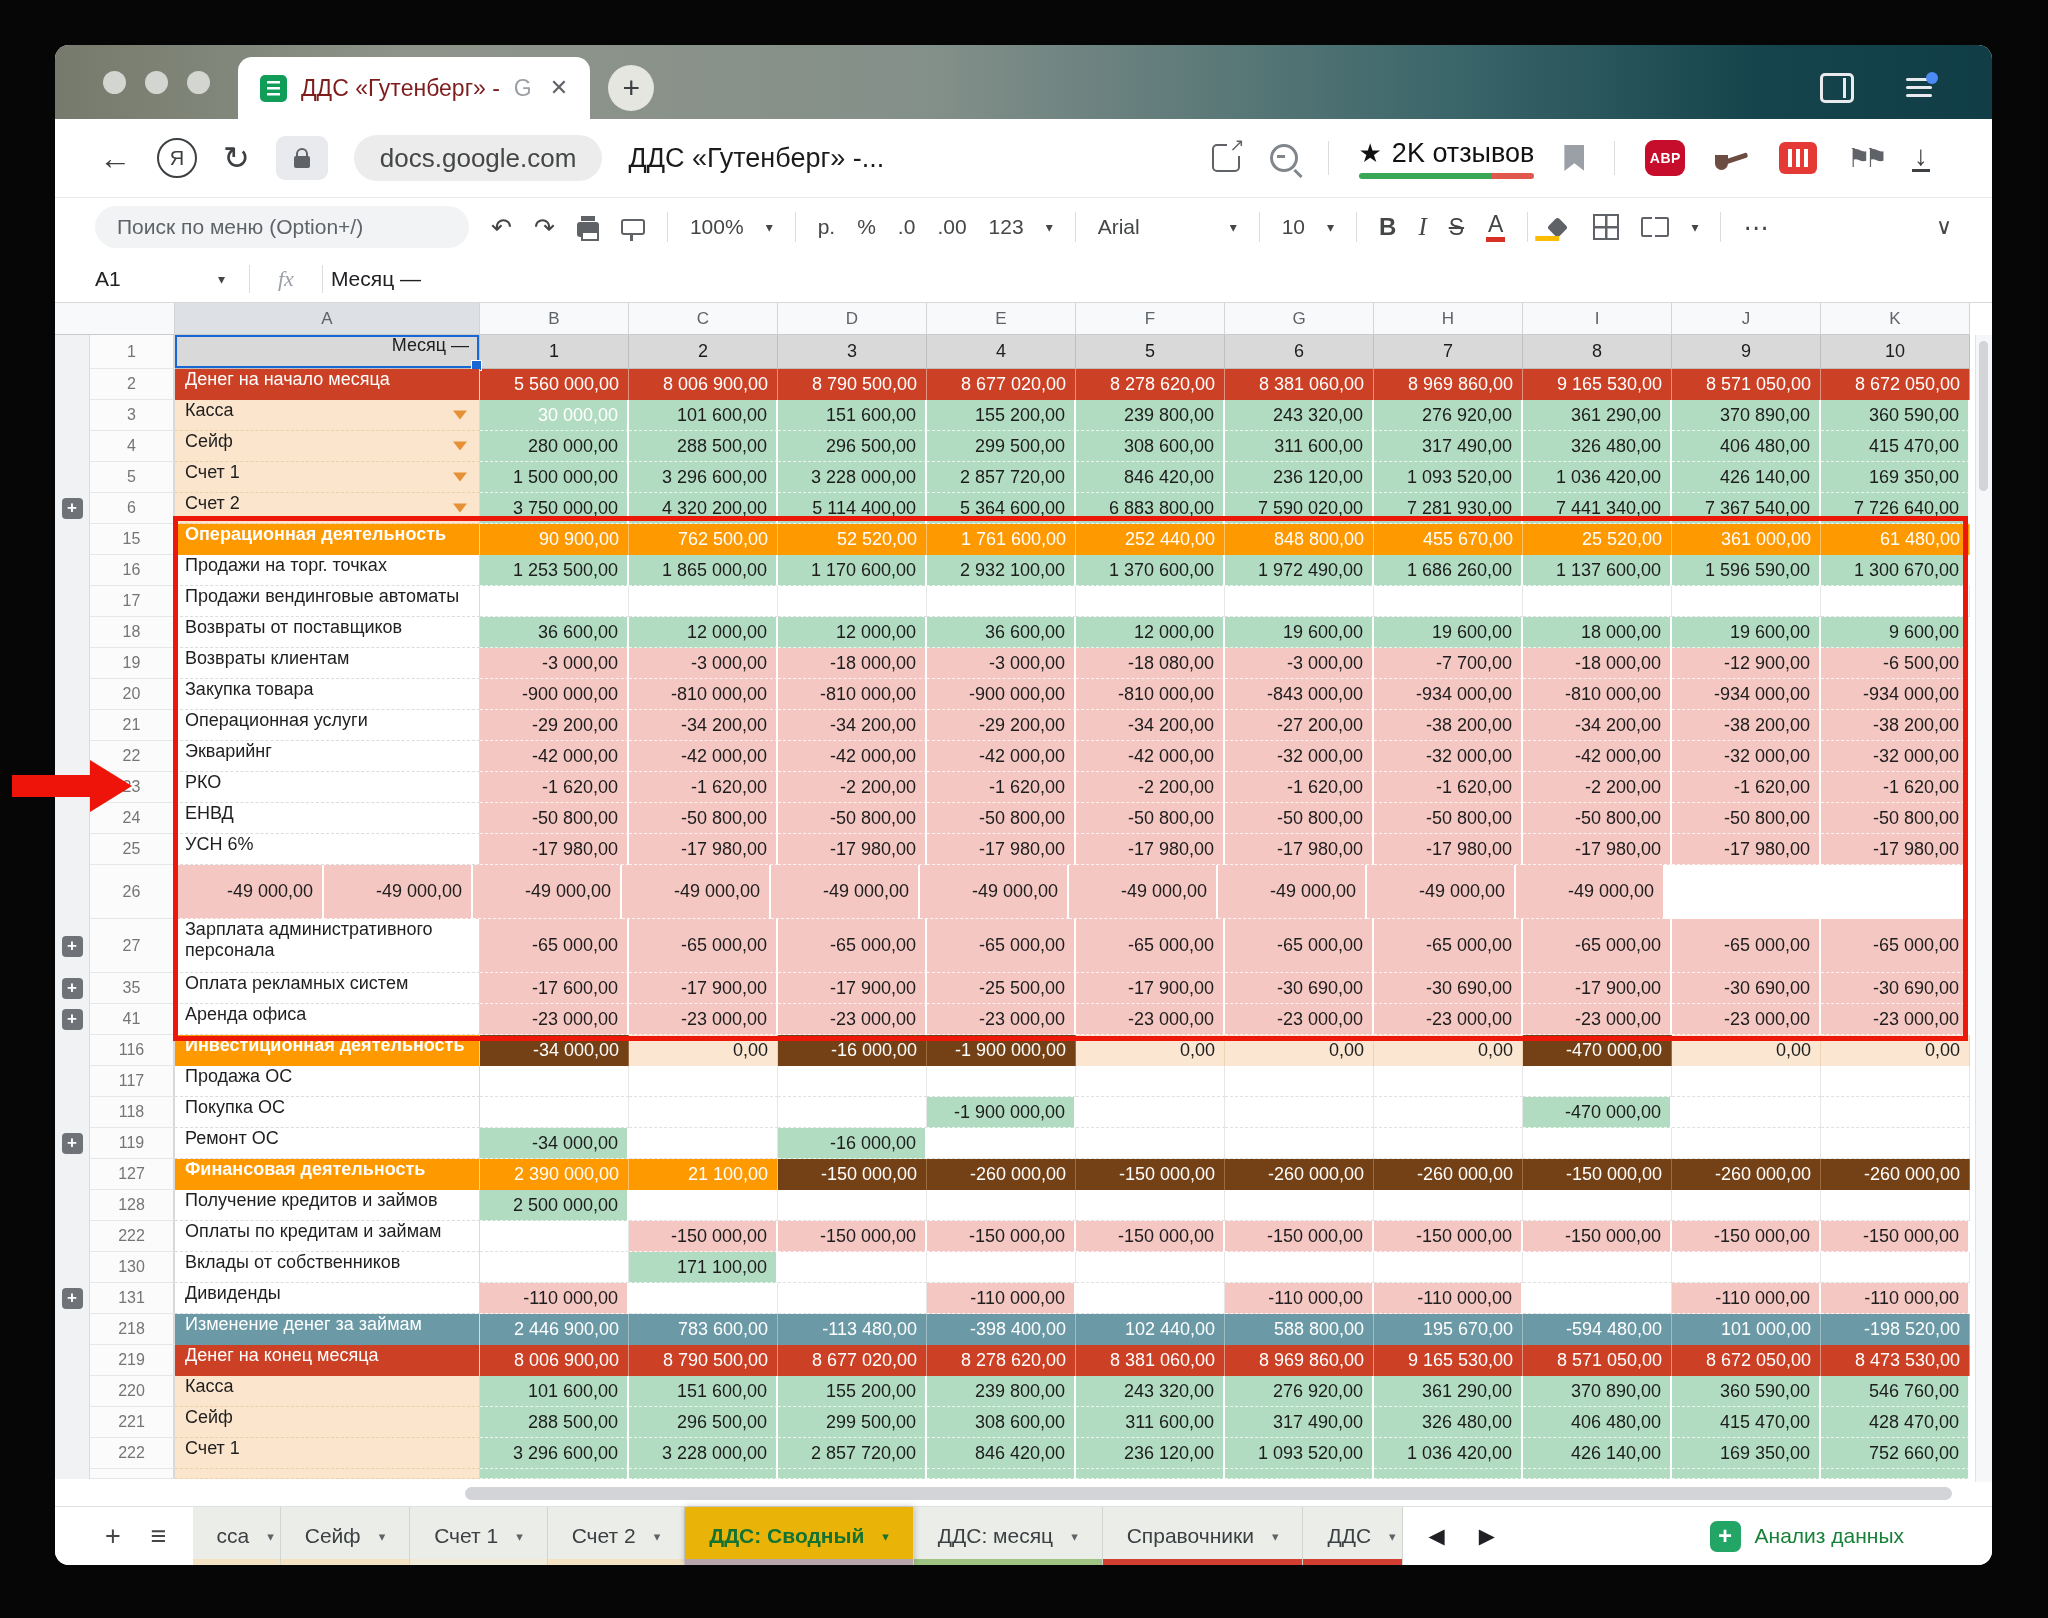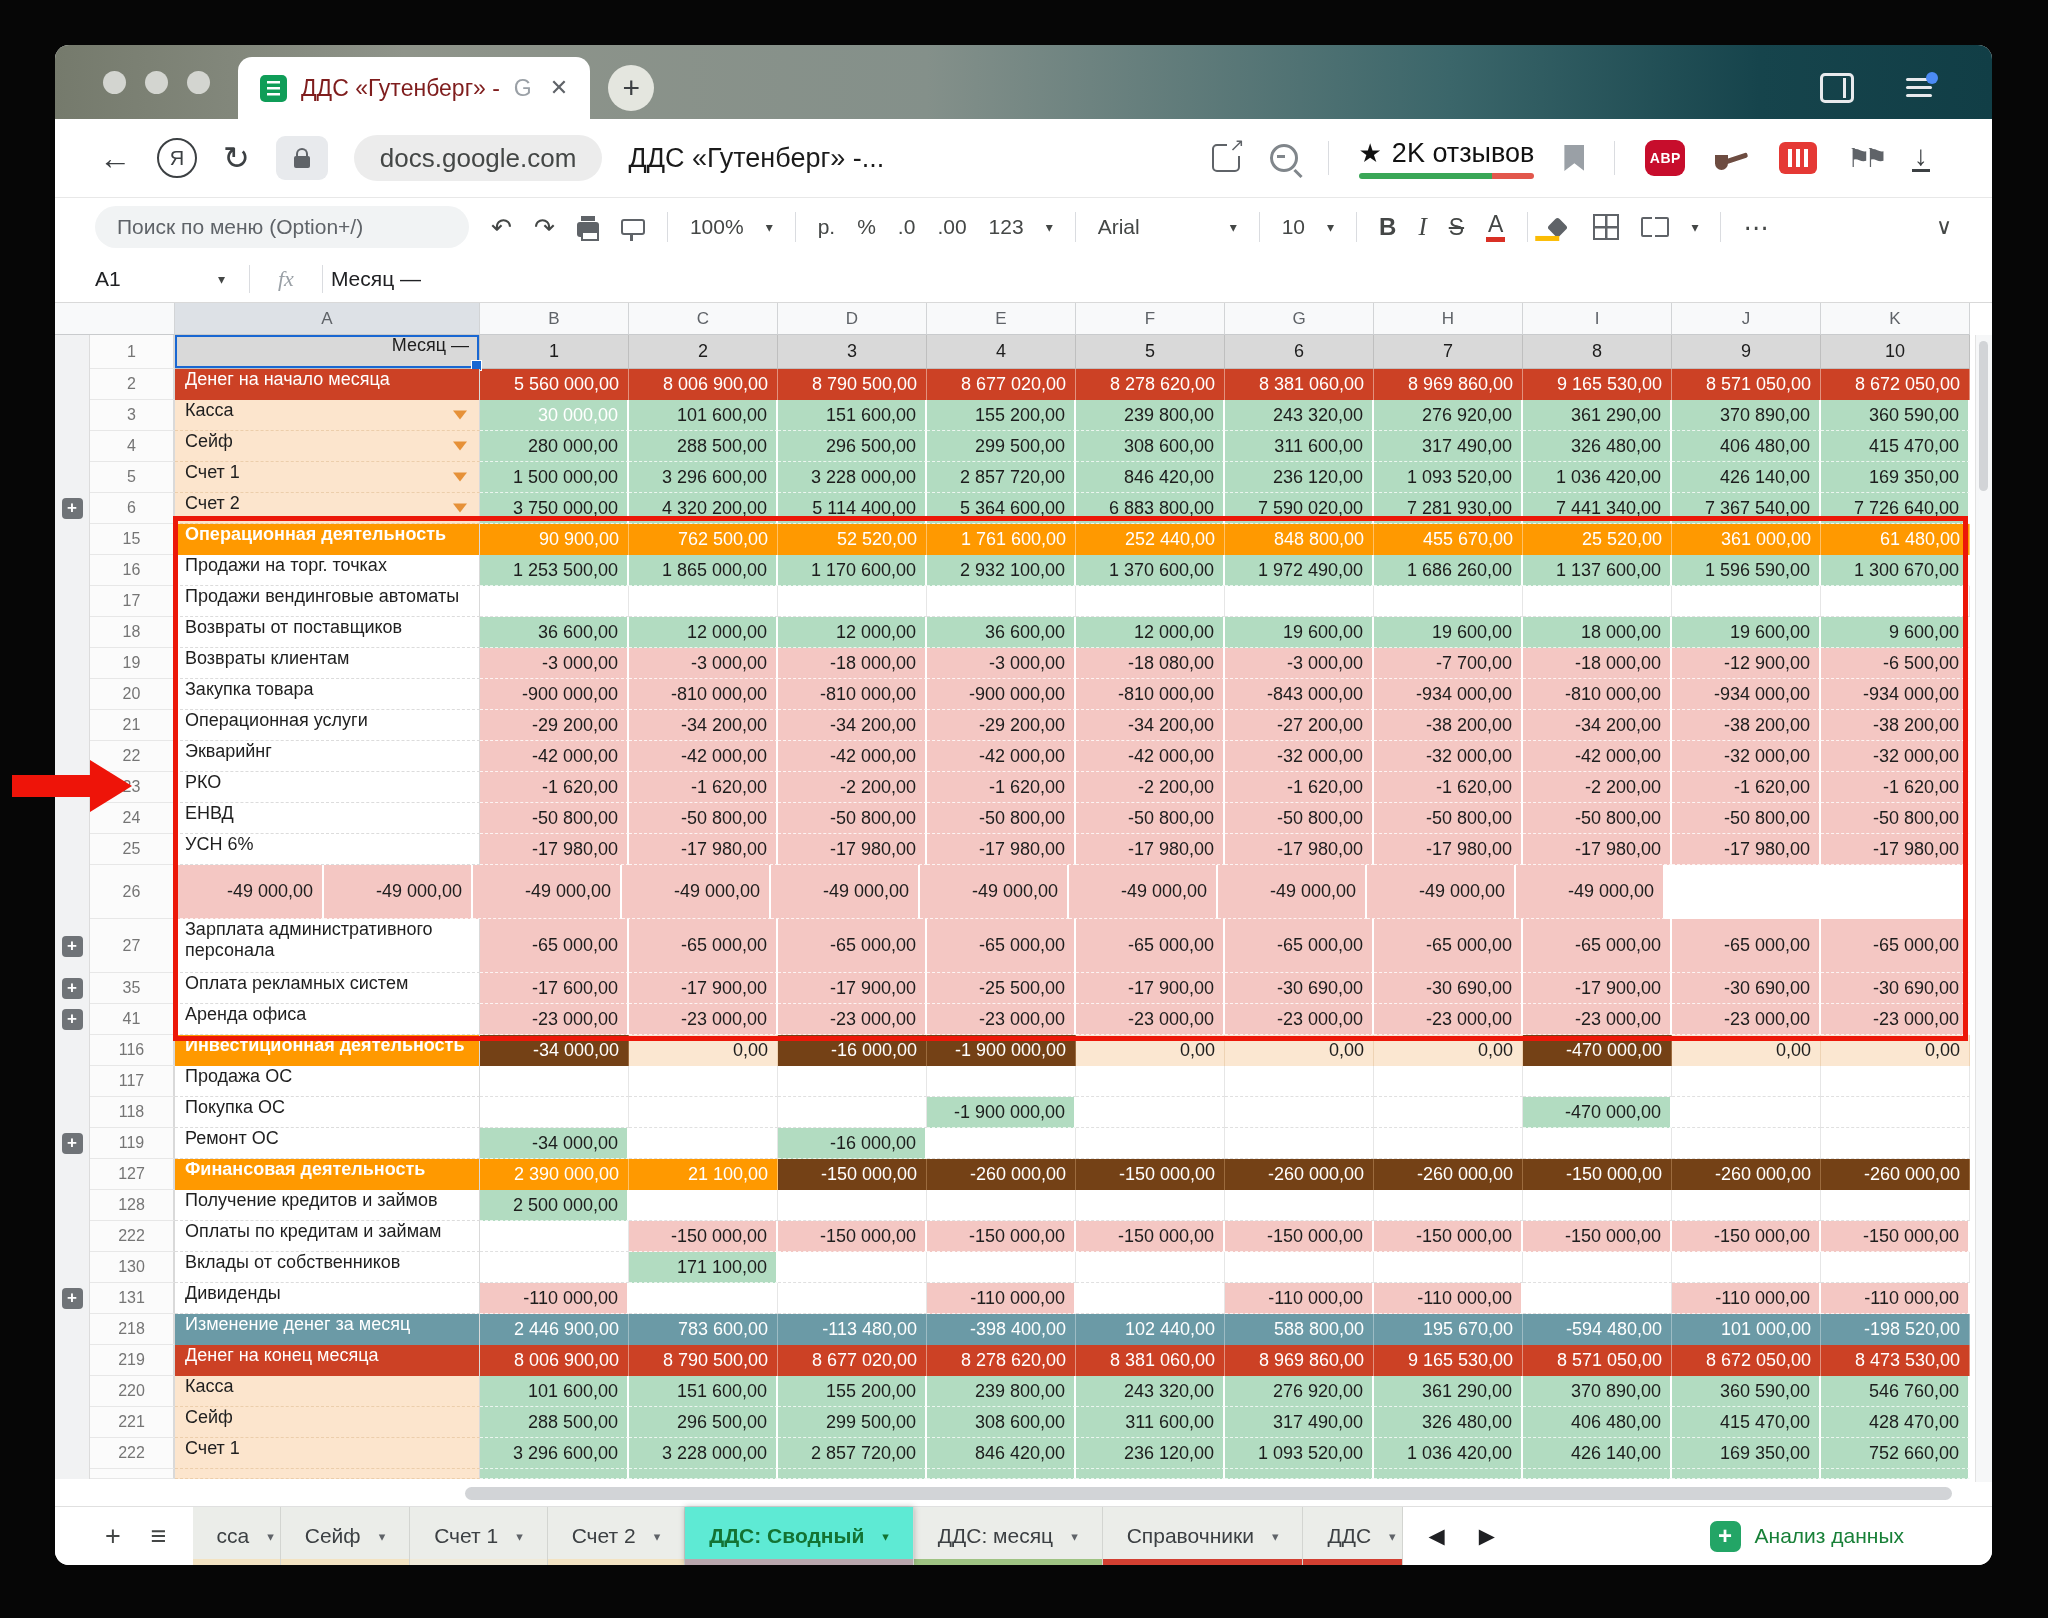--- a/index.html
+++ b/index.html
@@ -160,21 +160,21 @@
                    border-bottom:26px solid transparent;border-left:42px solid #ee1409;}
 
   
   .sheetbar{height:58px;flex:0 0 58px;background:#fff;border-top:1px solid #e0e0e0;display:flex;align-items:stretch;}
   .sb-icons{display:flex;align-items:center;gap:30px;padding:0 26px 0 50px;}
   .sb-glyph{font-size:27px;color:#444746;}
   .stabs{display:flex;align-items:stretch;}
   .stab{position:relative;display:flex;align-items:center;gap:18px;padding:16px 24px;background:#ebede9;
         border-right:1px solid #d3d5d1;font-size:21px;color:#3c4043;white-space:nowrap;overflow:hidden;}
   .stab .stripe{position:absolute;left:0;right:0;bottom:0;height:6px;}
-  .stab.active{background:#5eead4;color:#137333;font-weight:bold;box-shadow:0 0 6px rgba(0,0,0,.25);z-index:2;}
+  .stab.active{background:#eab308;color:#137333;font-weight:bold;box-shadow:0 0 6px rgba(0,0,0,.25);z-index:2;}
   .stab .scaret{font-size:13px;color:#5f6368;}
   .stab.active .scaret{color:#137333;}
   .snav{display:flex;align-items:center;gap:34px;padding:0 26px;font-size:21px;color:#202124;}
   .explore{margin-left:auto;display:flex;align-items:center;gap:14px;padding-right:88px;}
   .explore-ico{width:31px;height:31px;border-radius:7px;background:#23a566;color:#fff;font-size:24px;
                display:flex;align-items:center;justify-content:center;font-weight:bold;}
   .explore-label{color:#188038;font-size:21px;}
 </style>
 </head>
 <body>
@@ -831,21 +831,21 @@
             <div class="cell c-pink">-110 000,00</div>
             <div class="cell c-pink">-110 000,00</div>
             <div class="cell c-empty"></div>
             <div class="cell c-pink">-110 000,00</div>
             <div class="cell c-pink">-110 000,00</div>
           </div>
           <div class="row">
             <div class="gutter"></div>
             <div class="rownum">218</div>
             <div class="label l-teal">
-              <span>Изменение денег за месяц</span>
+              <span>Изменение денег за займам</span>
             </div>
             <div class="cell c-teal">2 446 900,00</div>
             <div class="cell c-teal">783 600,00</div>
             <div class="cell c-teal">-113 480,00</div>
             <div class="cell c-teal">-398 400,00</div>
             <div class="cell c-teal">102 440,00</div>
             <div class="cell c-teal">588 800,00</div>
             <div class="cell c-teal">195 670,00</div>
             <div class="cell c-teal">-594 480,00</div>
             <div class="cell c-teal">101 000,00</div>

